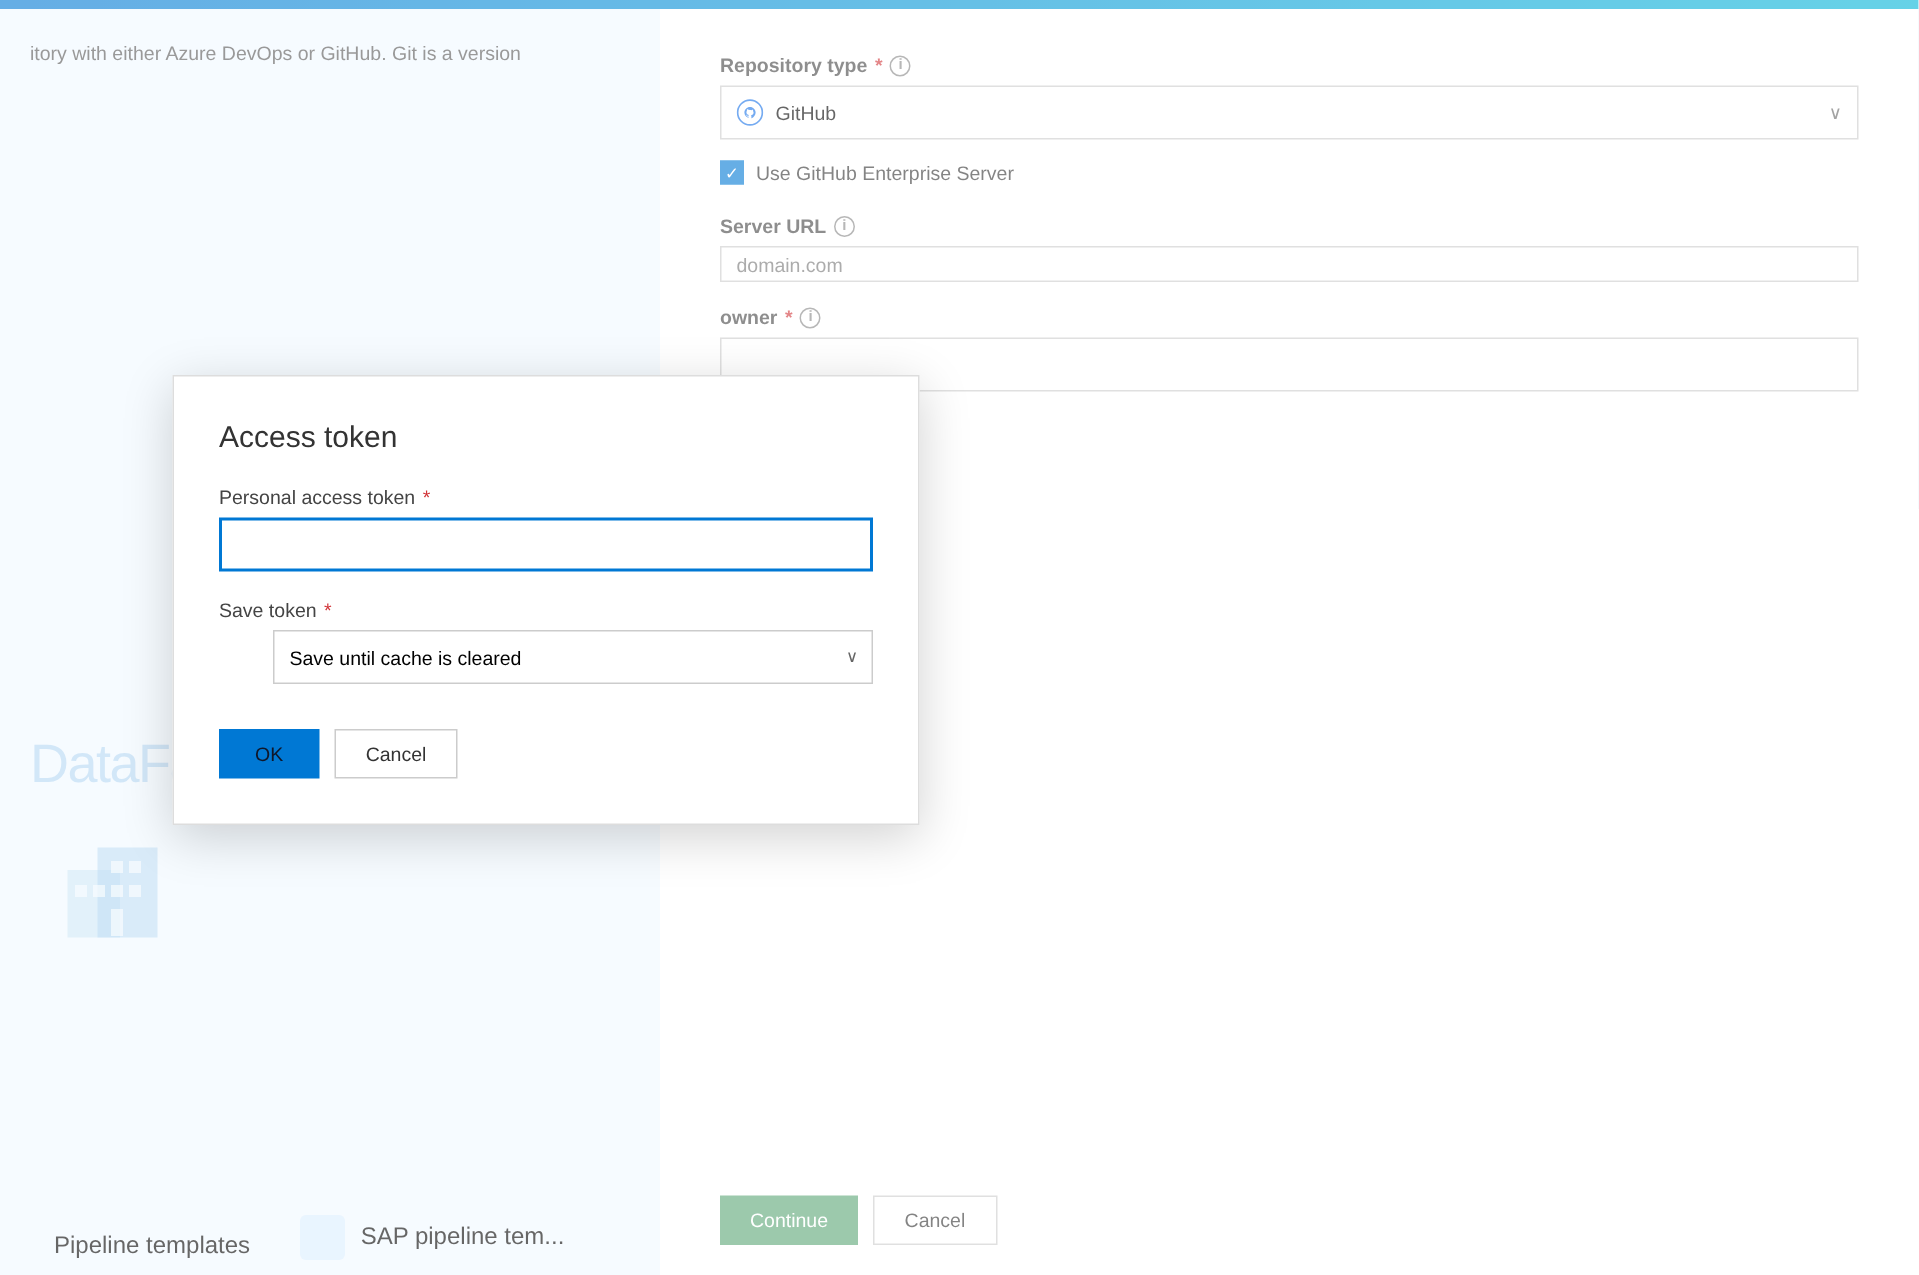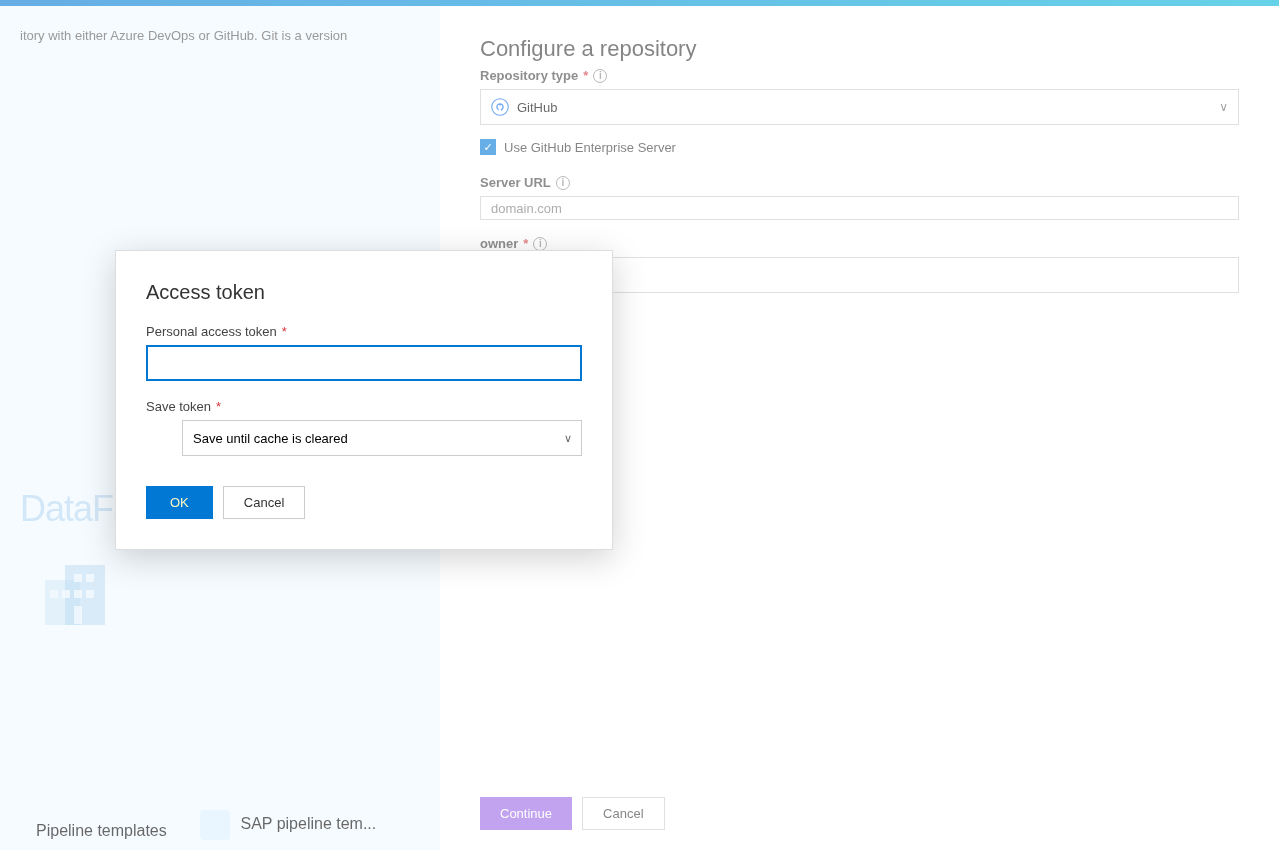--- a/index.html
+++ b/index.html
@@ -206,21 +206,21 @@
 
     .bottom-buttons {
       position: absolute;
       bottom: 20px;
       left: 40px;
       display: flex;
       gap: 10px;
     }
 
     .btn-continue {
-      background: #6d28d9;
+      background: #15803d;
       color: #fff;
       border: none;
       padding: 8px 20px;
       font-size: 13px;
       cursor: pointer;
       opacity: 0.7;
     }
 
     .btn-cancel-main {
       background: #fff;
@@ -307,21 +307,21 @@
       pointer-events: none;
     }
 
     .modal-buttons {
       display: flex;
       gap: 10px;
     }
 
     .btn-ok {
       background: #0078d4;
-      color: #fef9c3;
+      color: #0f172a;
       border: none;
       padding: 8px 24px;
       font-size: 13px;
       cursor: pointer;
       font-weight: 500;
     }
 
     .btn-cancel {
       background: #fff;
       color: #333;
@@ -376,21 +376,20 @@
     <div class="pipeline-templates">
       <span>Pipeline templates</span>
     </div>
     <div class="sap-pipeline">
       <span class="sap-icon-placeholder"></span>
       <span>SAP pipeline tem...</span>
     </div>
   </div>
 
   <div class="right-panel">
-    <div class="configure-title">Configure a repository</div>
 
     <div class="form-label">
       <span>Repository type</span>
       <span class="required-star">*</span>
       <span class="info-icon">i</span>
     </div>
     <div class="repo-type-select-inner">
       <div class="github-label">
 
         <svg class="github-icon" viewBox="0 0 24 24" fill="none" xmlns="http://www.w3.org/2000/svg">

